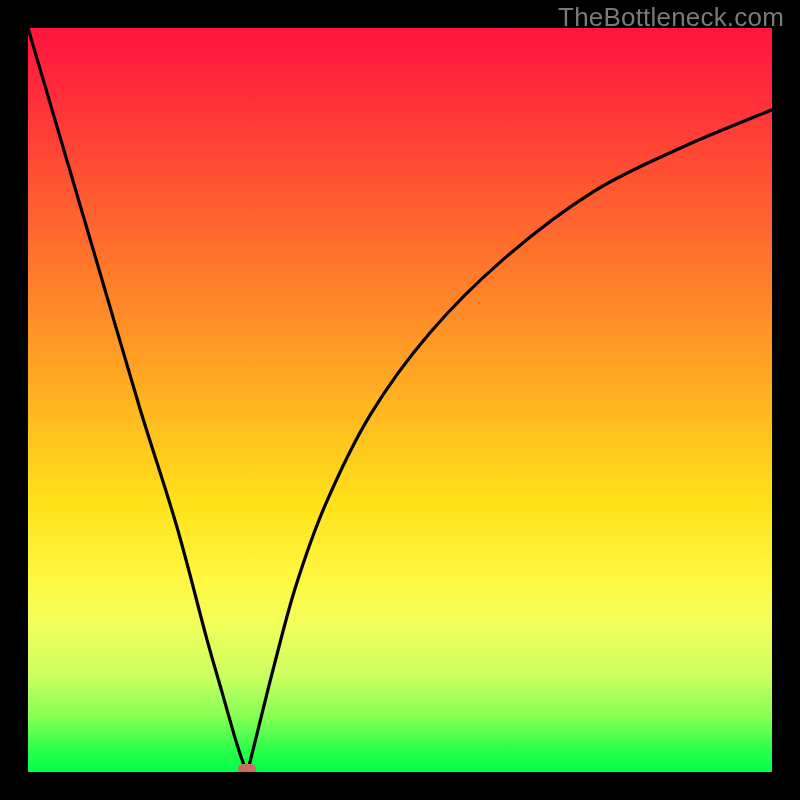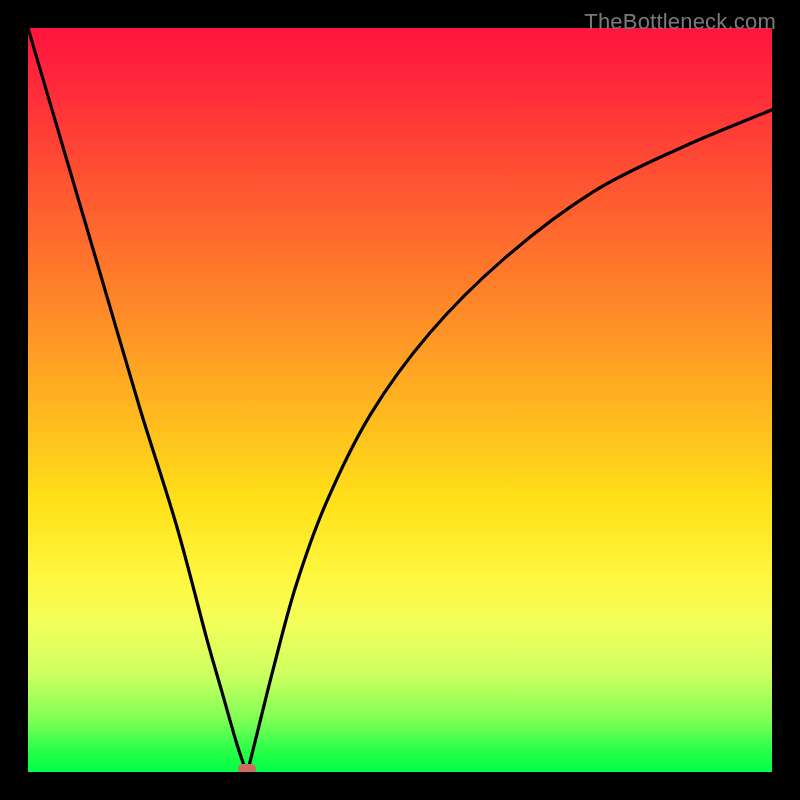--- a/index.html
+++ b/index.html
@@ -13,26 +13,25 @@
   }
   .frame {
     position: relative;
     width: 800px;
     height: 800px;
     background: #000;
   }
   .watermark {
     position: absolute;
     top: 2px;
-    right: 24px;
+    right: 16px;
     color: #7a7a7a;
-    font-size: 22px;
+    font-size: 26px;
     letter-spacing: 0.2px;
     z-index: 10;
-    margin-top: 7px;
   }
   .plot-area {
     position: absolute;
     left: 28px;
     top: 28px;
     width: 744px;
     height: 744px;
     
     background: linear-gradient(
       to bottom,

